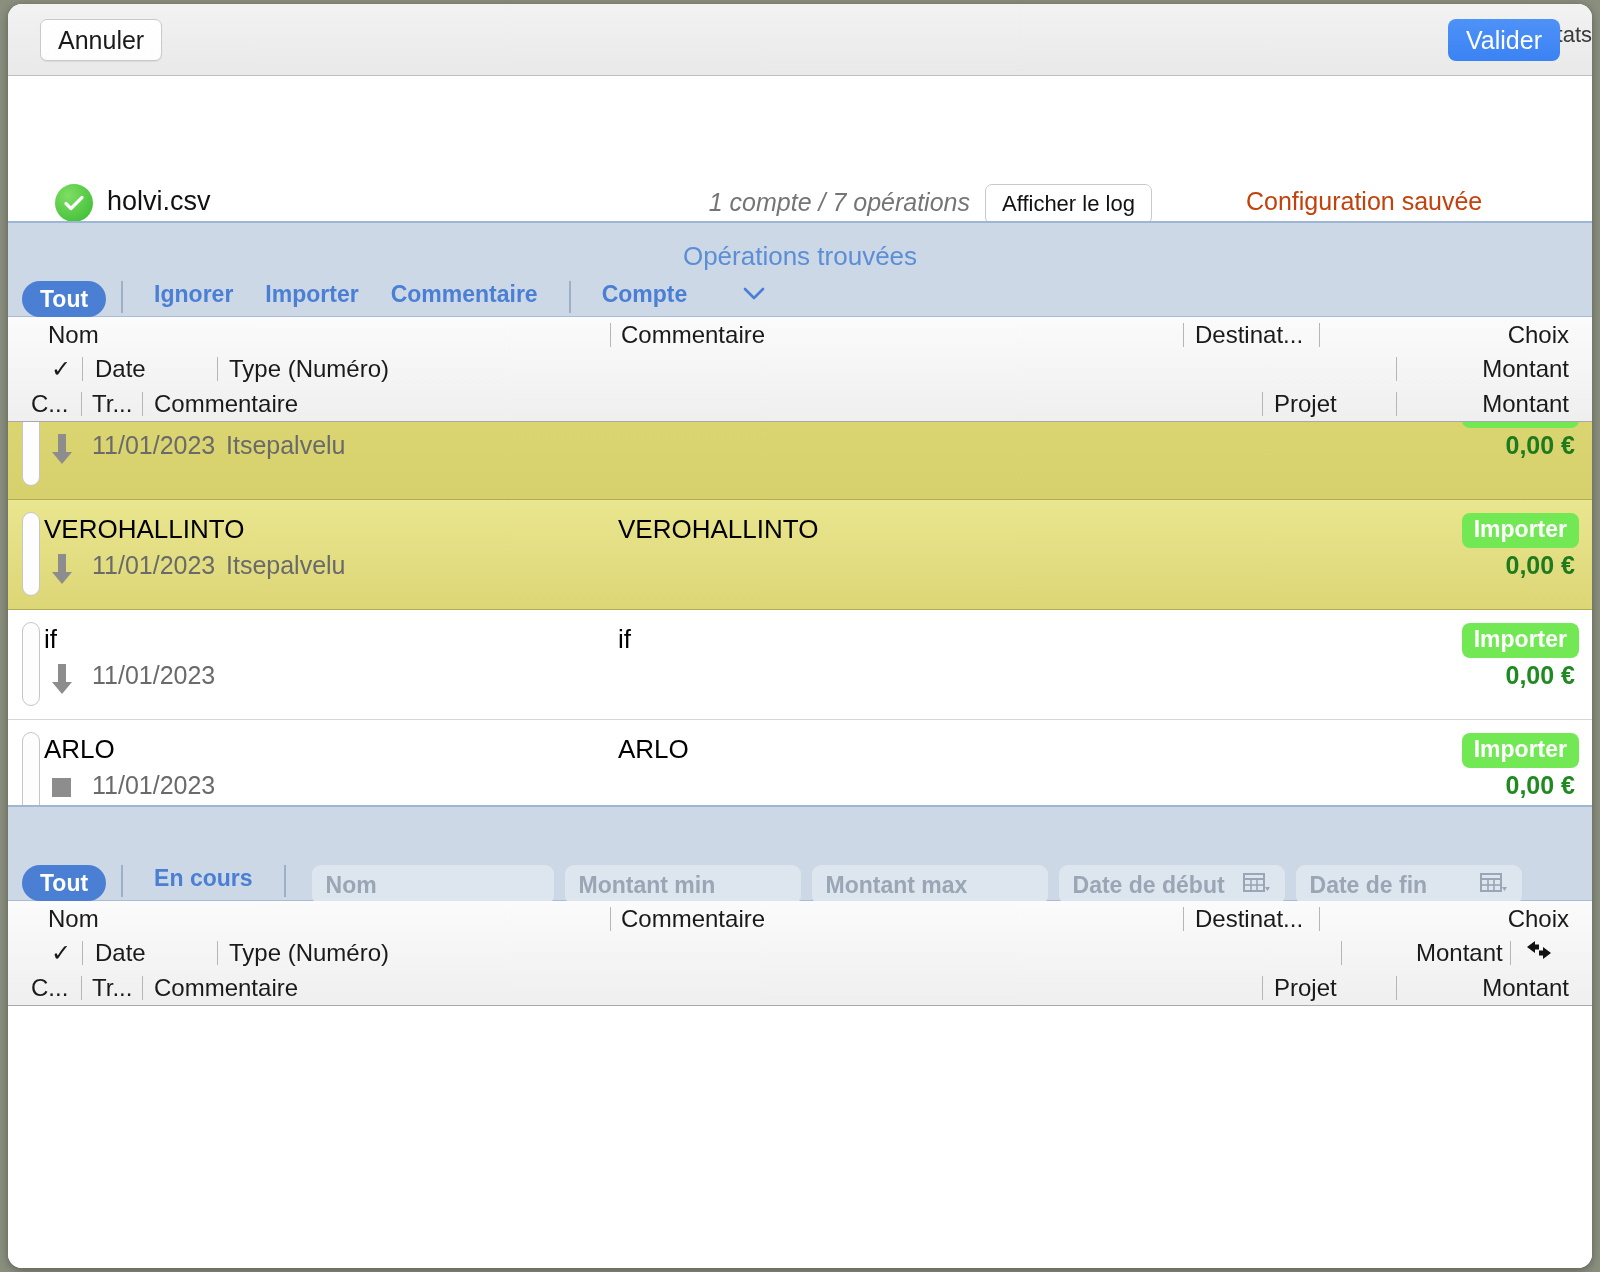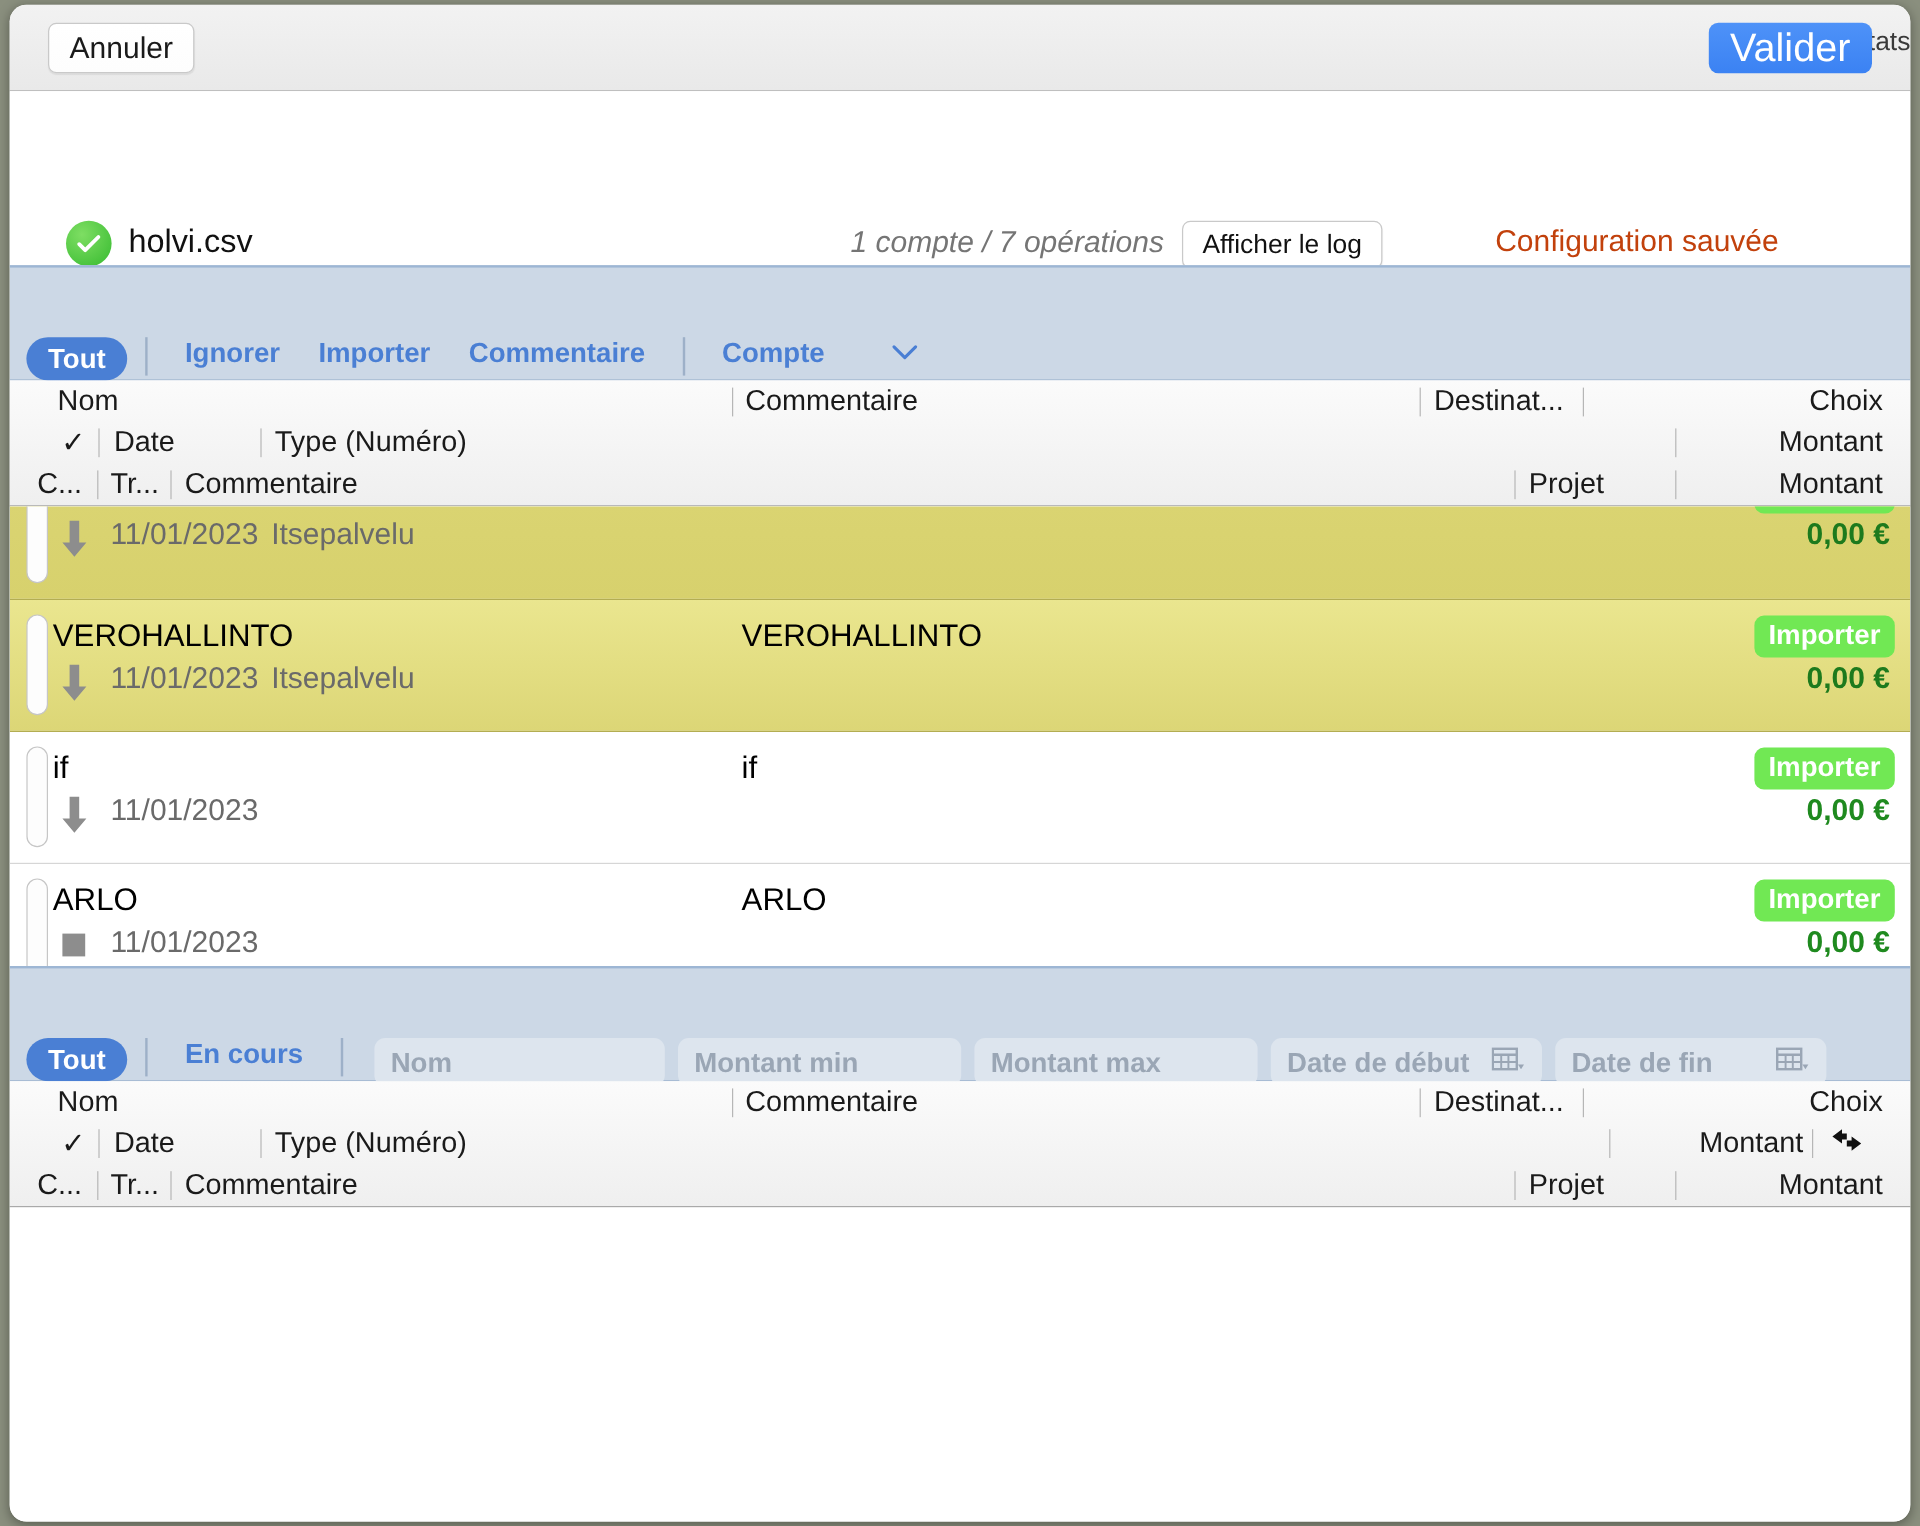--- a/index.html
+++ b/index.html
@@ -39,21 +39,21 @@
   }
   #win-title {
     position: absolute; left: 0; right: 0; top: 18px;
     text-align: right; font-size: 22px; color: #3a3a3a;
   }
   #validate-btn {
     position: absolute; right: 32px; top: 15px;
     height: 42px; padding: 0 18px;
     background: linear-gradient(#4e92f8, #3b82f3);
     border-radius: 8px;
-    font-size: 33px; color: #ffffff;
+    font-size: 25px; color: #ffffff;
     display: flex; align-items: center;
     cursor: default;
   }
 
   
   #fileinfo {
     position: relative;
     height: 145px;
     background: #ffffff;
   }
@@ -245,20 +245,21 @@
     </div>
     <div id="file-name">holvi.csv</div>
     <div id="ops-count">1 compte / 7 opérations</div>
     <div id="log-btn">
       <span>Afficher le log</span>
     </div>
     <div id="config-saved">Configuration sauvée</div>
   </div>
 
   <div class="blue-banner">
+    <div class="banner-title">Opérations trouvées</div>
     <div class="banner-controls">
       <div class="pill">
         <span>Tout</span>
       </div>
       <div class="sep"></div>
       <div class="blue-link">Ignorer</div>
       <div class="blue-link">Importer</div>
       <div class="blue-link">Commentaire</div>
       <div class="sep"></div>
       <div class="blue-link">Compte</div>

